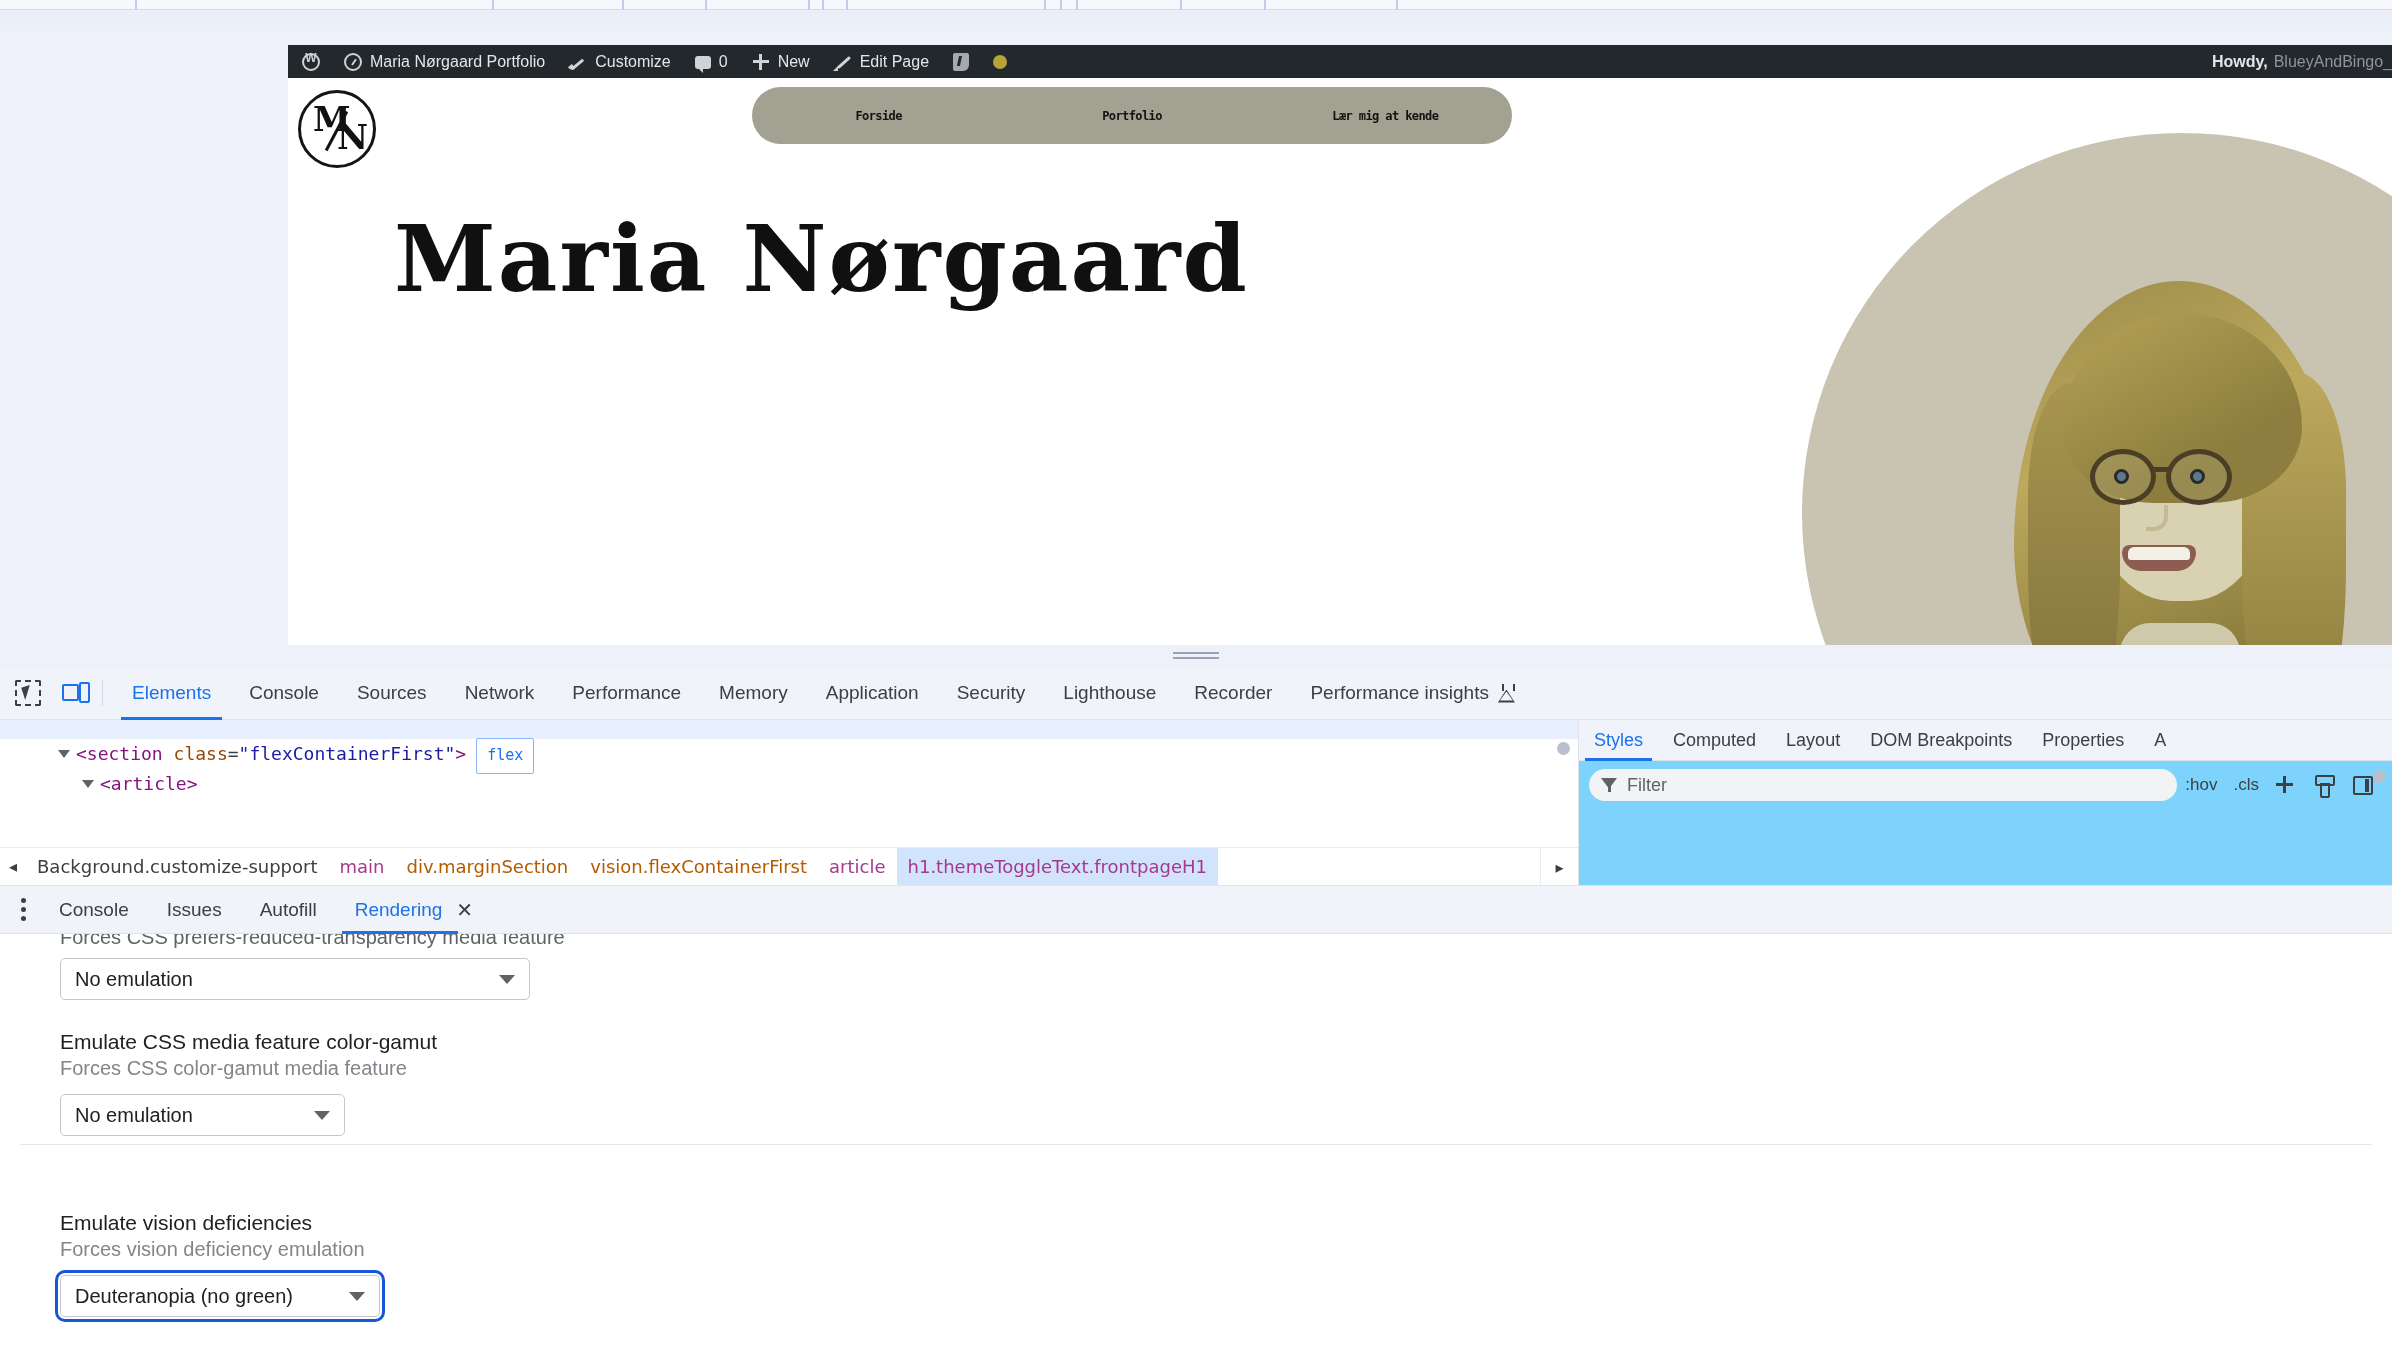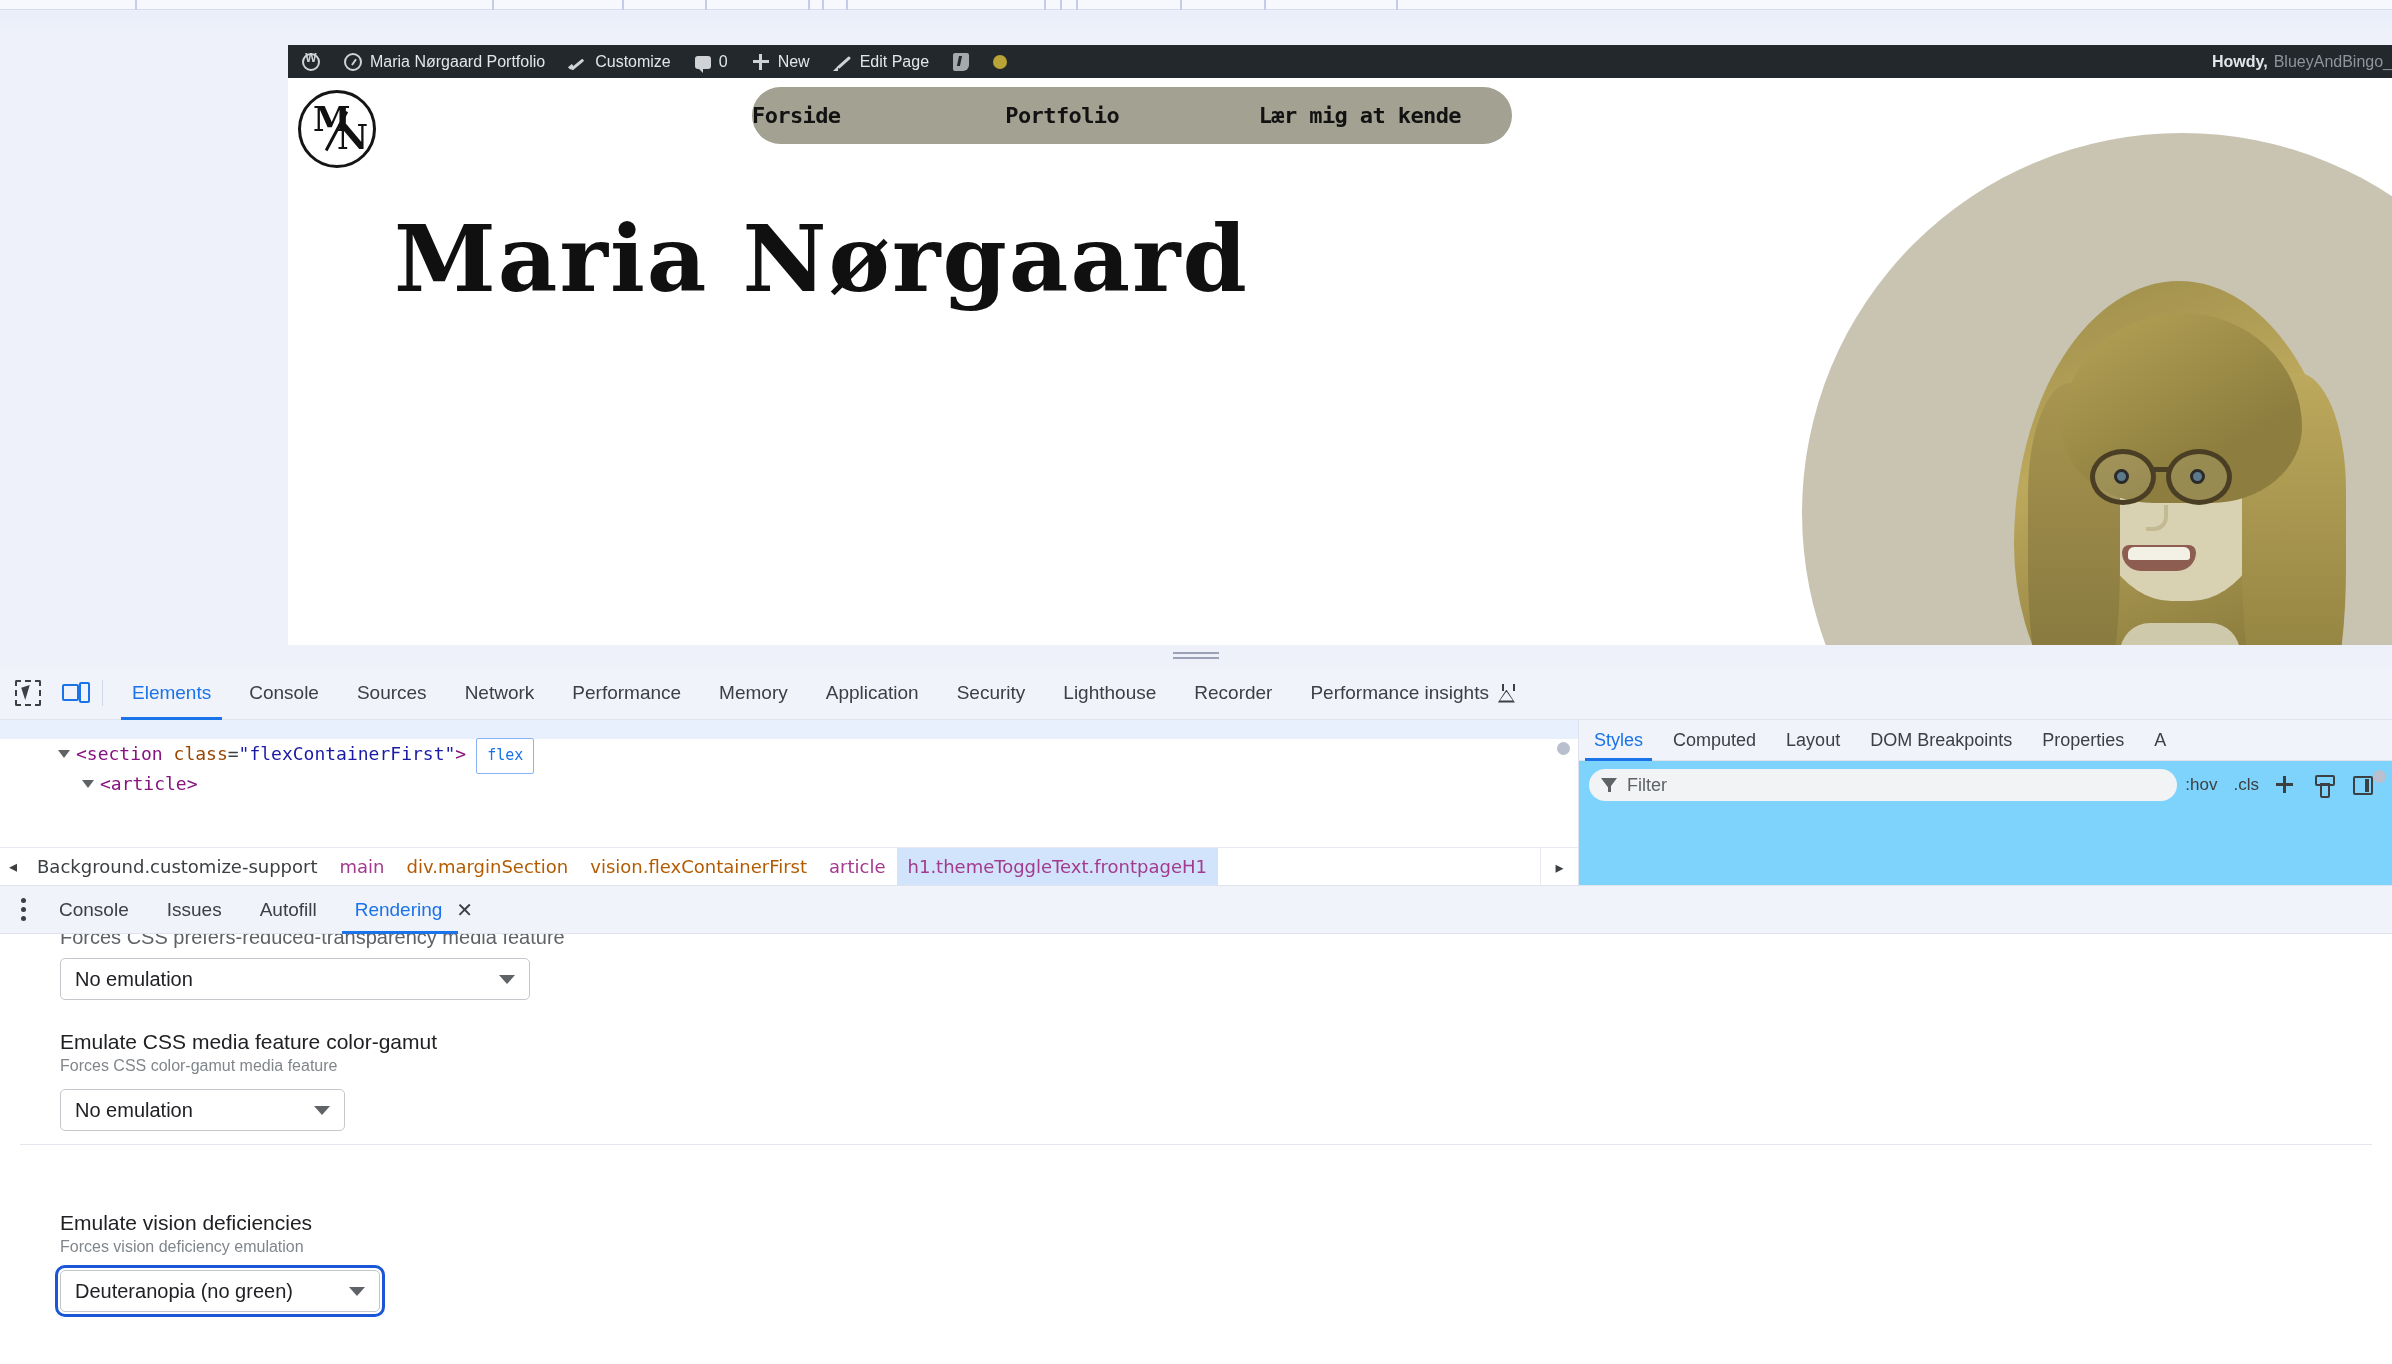--- a/index.html
+++ b/index.html
@@ -121,22 +121,22 @@
     background: #111; transform: rotate(28deg);
   }
 
   #site-nav {
     position: absolute; left: 464px; top: 42px;
     width: 760px; height: 57px;
     background: #a3a192; border-radius: 30px;
     display: flex; align-items: center;
   }
   .nav-link {
-    flex: 1; text-align: left; color: #121212;
-    font-size: 22px; font-weight: 700;
+    flex: 1; text-align: center; color: #121212;
+    font-size: 12px; font-weight: 700;
     font-family: "DejaVu Sans Mono", monospace;
     letter-spacing: -0.6px;
   }
 
   
   #hero-title {
     position: absolute; left: 106px; top: 160px;
     font-family: "DejaVu Serif", serif;
     font-size: 92px; color: #101010; white-space: nowrap;
     letter-spacing: 2px;
@@ -453,21 +453,21 @@
   #rendering-panel {
     position: absolute; left: 0; top: 48px; width: 2392px; height: 431px;
     overflow: hidden; background: #fff;
   }
   .rp-clipped-desc {
     position: absolute; left: 60px; top: -8px;
     font-size: 20px; color: #5f6368; white-space: nowrap;
   }
   .rp-section { position: absolute; left: 60px; }
   .rp-title { font-size: 21px; color: #202124; margin-bottom: 3px; white-space: nowrap; }
-  .rp-desc  { font-size: 16px; color: #80868b; margin-bottom: 14px; white-space: nowrap; }
+  .rp-desc  { font-size: 20px; color: #80868b; margin-bottom: 14px; white-space: nowrap; }
   .rp-select {
     height: 42px; border: 1px solid #c4c7cc; border-radius: 5px;
     background: #fff; display: inline-flex; align-items: center;
     padding: 0 14px; gap: 18px; font-size: 20px; color: #202124;
   }
   .rp-select .caret-dn {
     width: 0; height: 0; margin-left: auto;
     border-left: 8px solid transparent; border-right: 8px solid transparent;
     border-top: 9px solid #5f6368;
   }

